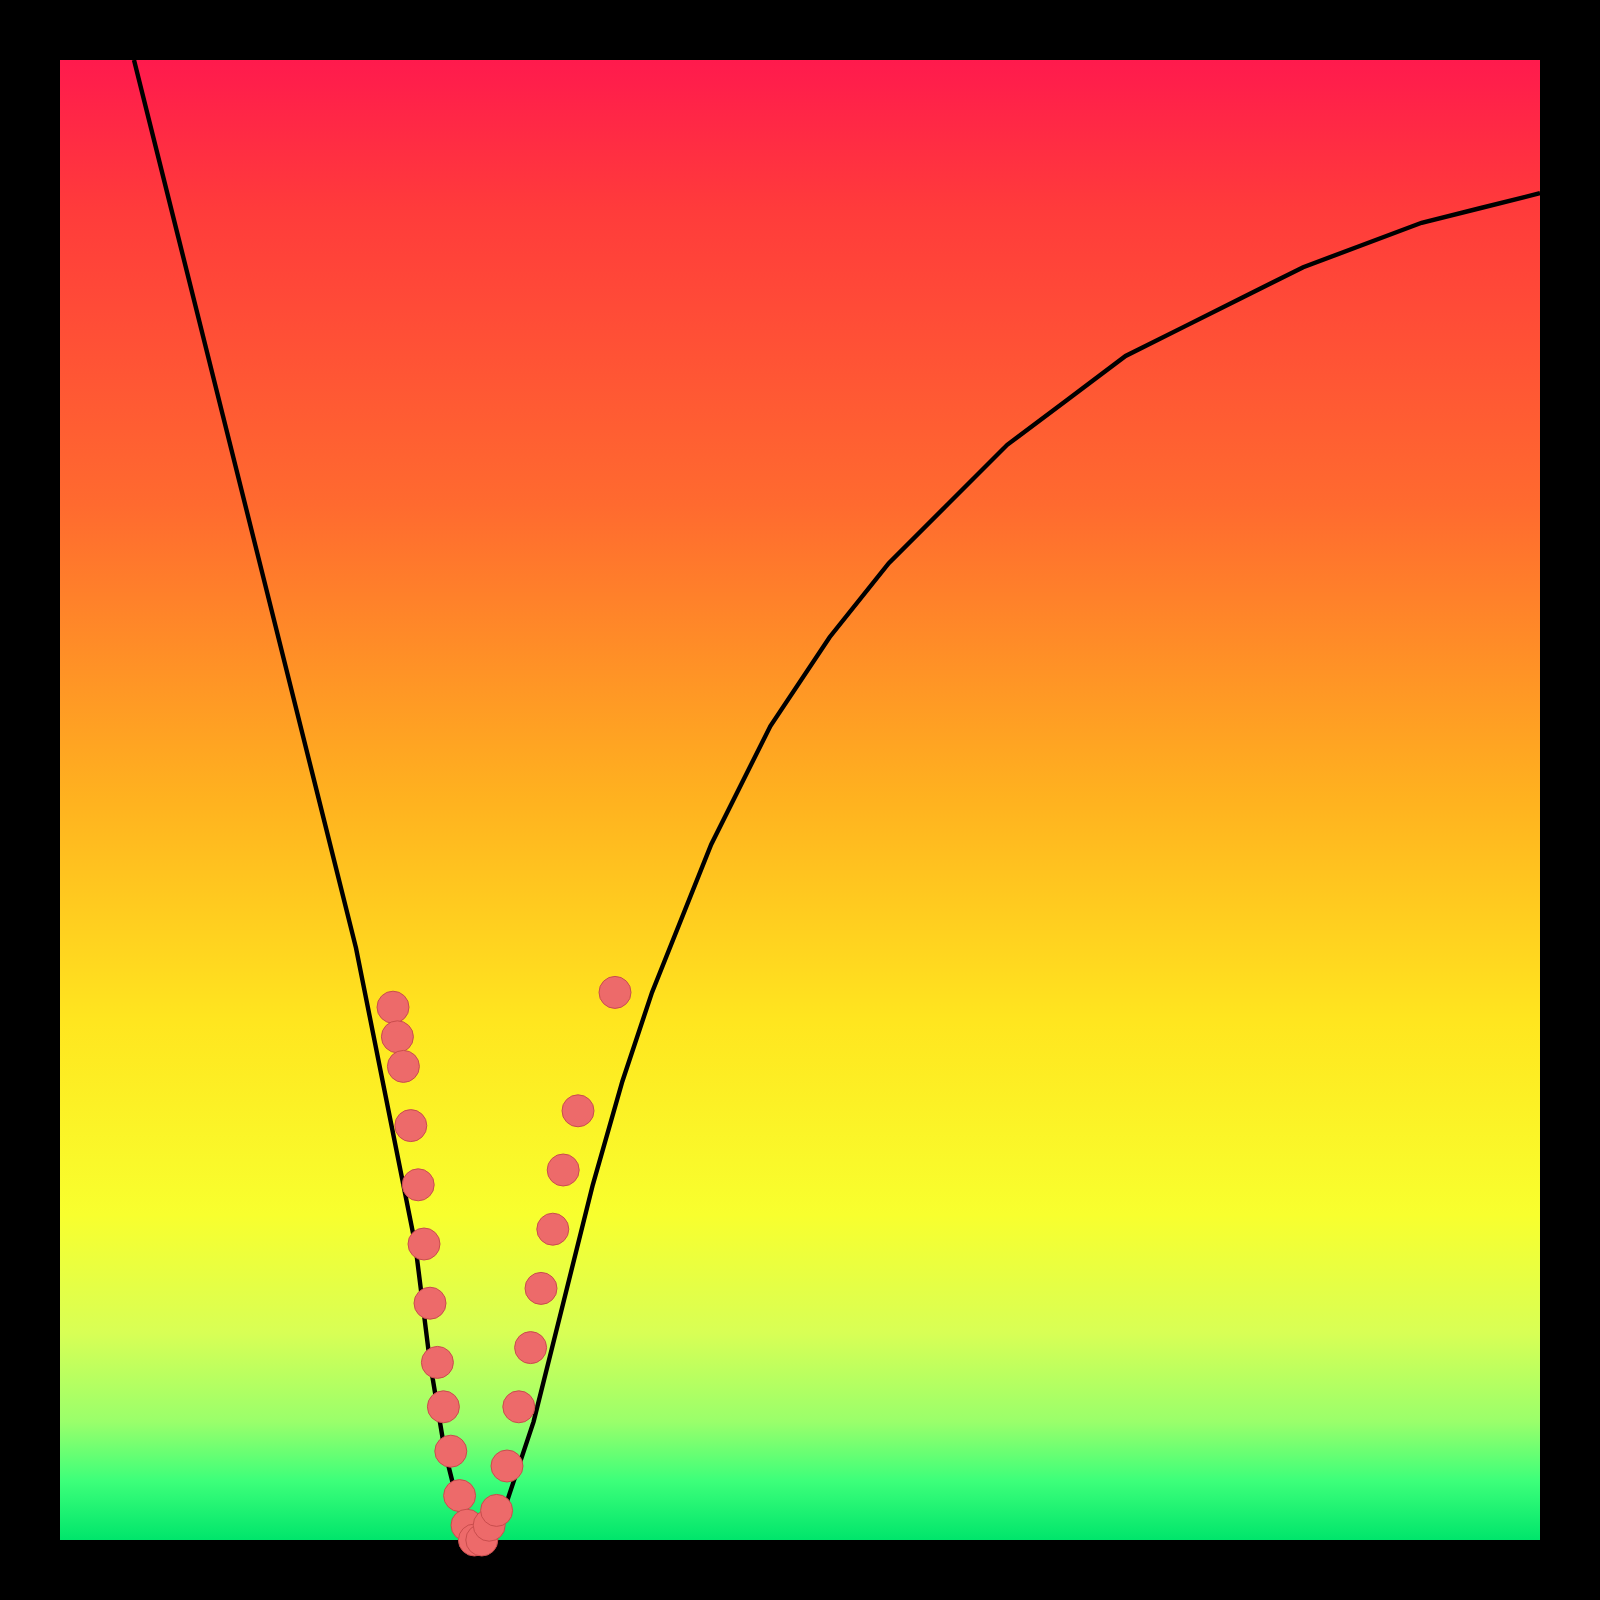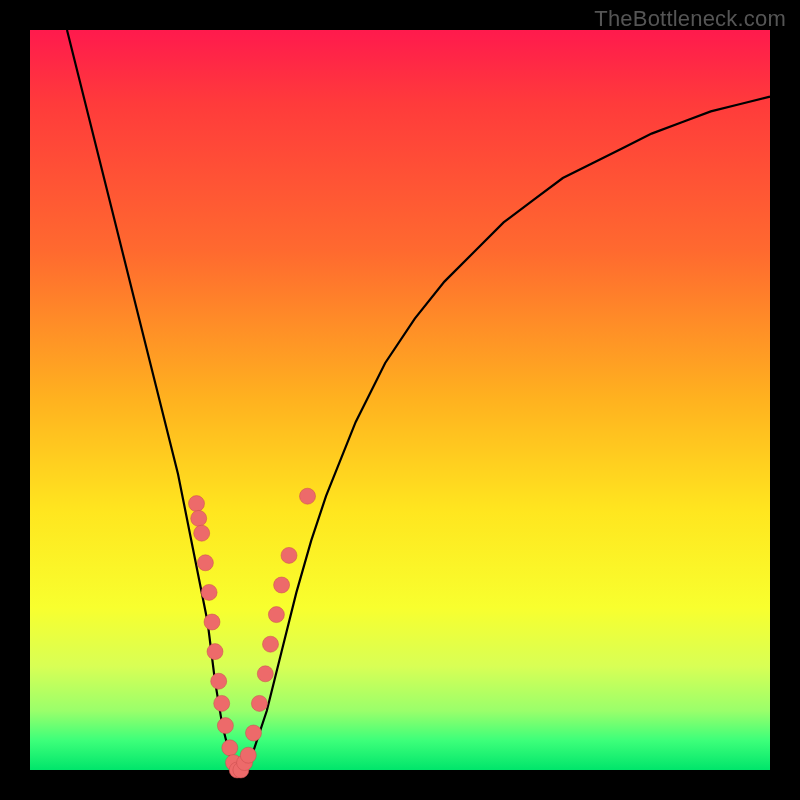--- a/index.html
+++ b/index.html
@@ -93,14 +93,13 @@
           <circle cx="229.4" cy="673.4" r="8" class="dot"></circle>
           <circle cx="235.3" cy="643.8" r="8" class="dot"></circle>
           <circle cx="240.5" cy="614.2" r="8" class="dot"></circle>
           <circle cx="246.4" cy="584.6" r="8" class="dot"></circle>
           <circle cx="251.6" cy="555.0" r="8" class="dot"></circle>
           <circle cx="259.0" cy="525.4" r="8" class="dot"></circle>
           <circle cx="277.5" cy="466.2" r="8" class="dot"></circle>
         </g>
     </svg>
   </div>
-  <div class="watermark">TheBottleneck.com</div>
 </div>
 
 </body></html>

